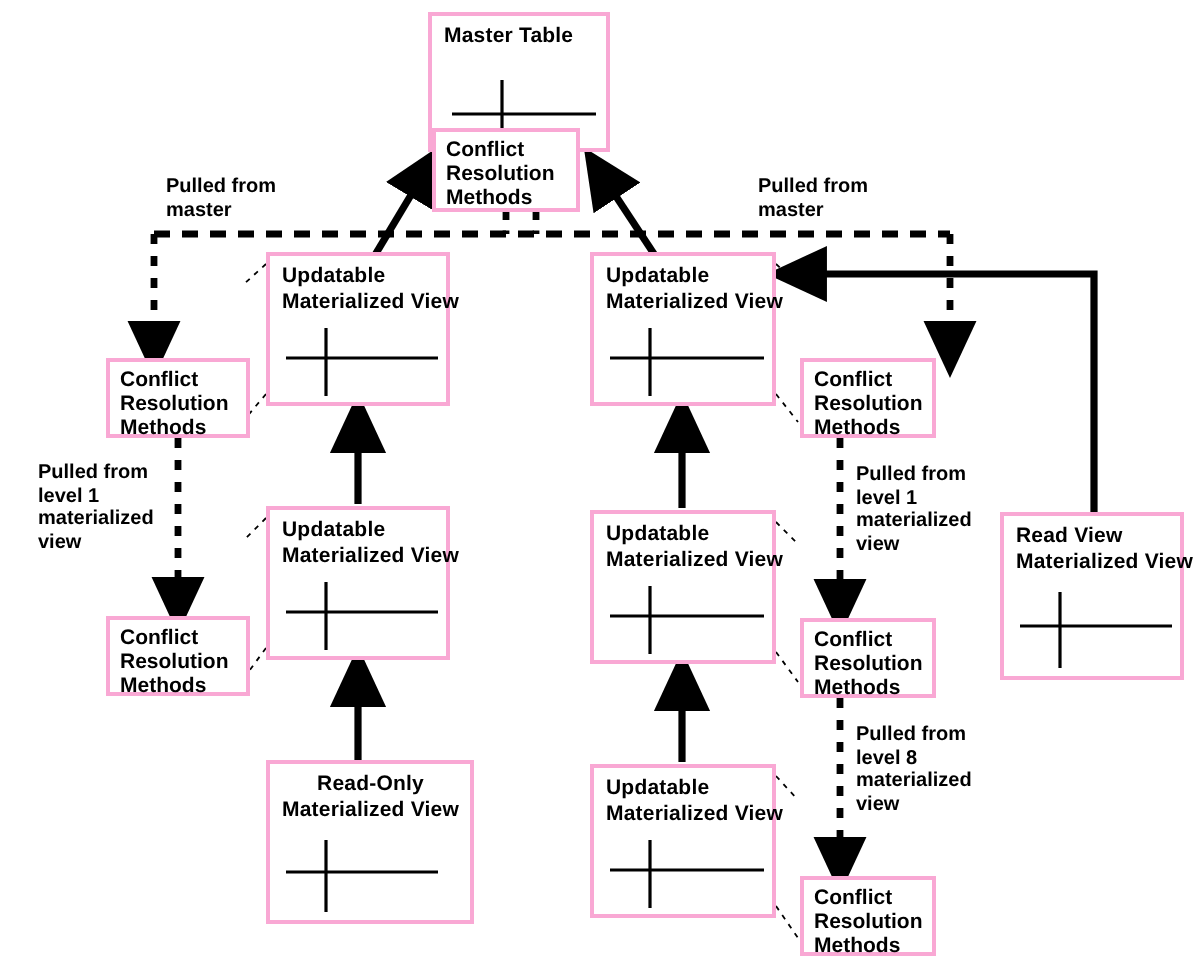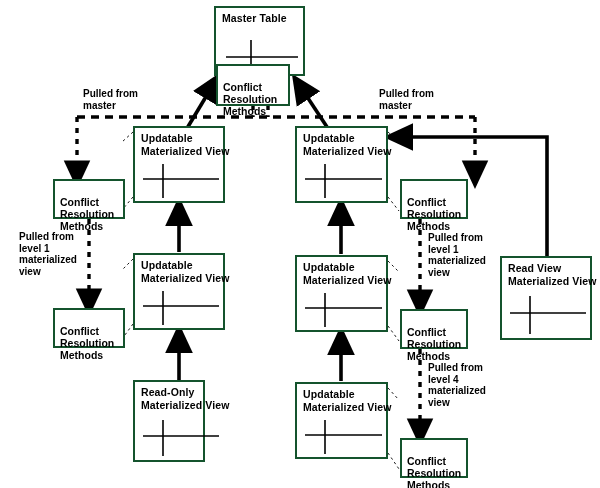--- a/index.html
+++ b/index.html
@@ -1,21 +1,21 @@
 <!DOCTYPE html>
 <html><head>
 <meta charset="utf-8">
 <style>
   html,body{margin:0;padding:0;background:#ffffff;}
   body{width:600px;height:488px;font-family:"Liberation Sans","DejaVu Sans",sans-serif;color:#000;}
   #stage{position:relative;width:600px;height:488px;overflow:hidden;background:#fff;}
   #svglayer{position:absolute;left:0;top:0;width:600px;height:488px;}
-  .box{position:absolute;box-sizing:border-box;border:2px solid #14532d;background:#fff;}
+  .box{position:absolute;box-sizing:border-box;border:2px solid #f9a8d4;background:#fff;}
   .boxtitle{position:absolute;left:6px;top:4px;font-size:10.5px;font-weight:bold;line-height:12.5px;letter-spacing:0.1px;white-space:nowrap;}
-  .crm{font-size:10.5px;font-weight:bold;line-height:12px;padding:15px 5px 2px 5px;white-space:nowrap;}
+  .crm{font-size:10.5px;font-weight:bold;line-height:12px;padding:3px 5px 2px 5px;white-space:nowrap;}
   .lbl{position:absolute;font-size:10px;line-height:11.5px;white-space:nowrap;font-weight:bold;}
   .tblicon{position:absolute;}
 </style>
 </head>
 <body>
 
 <div id="stage">
 
   <svg id="svglayer" viewBox="0 0 600 488">
     <defs>
@@ -133,21 +133,21 @@
   </div>
 
   <div class="box" style="left:53px;top:308px;width:72px;height:40px;">
     <div class="crm">
       <div>Conflict</div>
       <div>Resolution</div>
       <div>Methods</div>
     </div>
   </div>
 
-  <div class="box" style="left:133px;top:380px;width:72px;height:82px;">
+  <div class="box" style="left:133px;top:380px;width:104px;height:82px;text-align:center;">
     <div class="boxtitle">
       <div>Read-Only</div>
       <div>Materialized View</div>
     </div>
     <svg class="tblicon" style="left:6px;top:36px;" width="80" height="40" viewBox="0 0 80 40">
       <path d="M22,2 L22,38" stroke="#000" stroke-width="1.6" fill="none"></path>
       <path d="M2,18 L78,18" stroke="#000" stroke-width="1.6" fill="none"></path>
     </svg>
   </div>
 
@@ -238,18 +238,18 @@
 
   <div class="lbl" style="left:428px;top:232px;">
     <div>Pulled from</div>
     <div>level 1</div>
     <div>materialized</div>
     <div>view</div>
   </div>
 
   <div class="lbl" style="left:428px;top:362px;">
     <div>Pulled from</div>
-    <div>level 4</div>
+    <div>level 8</div>
     <div>materialized</div>
     <div>view</div>
   </div>
 
 </div>
 
 </body></html>

